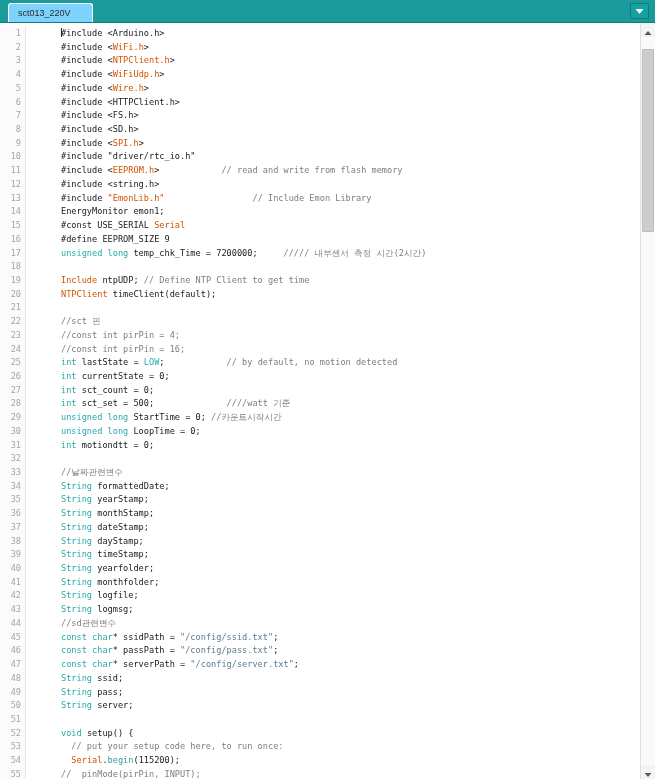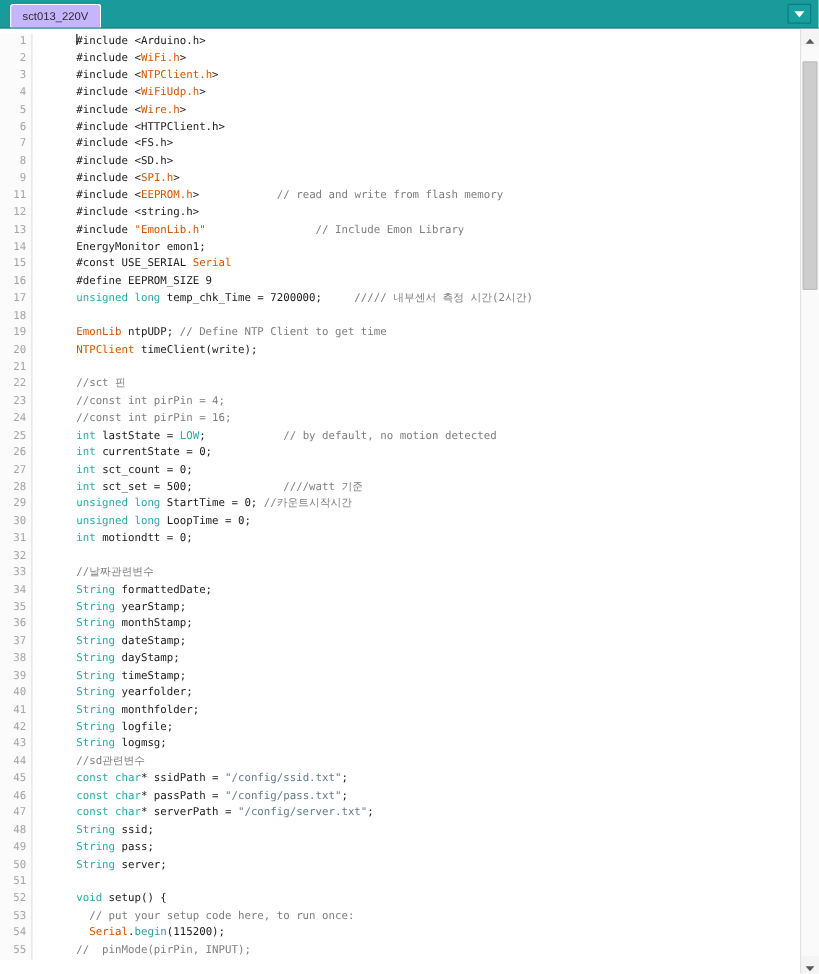--- a/index.html
+++ b/index.html
@@ -29,26 +29,26 @@
     position: relative;
     height: 23px;
     background: #1a9a9a;
     border-bottom: 1px solid #0f7d7d;
     box-sizing: border-box;
     display: flex;
     align-items: flex-end;
     padding-left: 8px;
   }
   .tab {
-    background: #c4b5fd;
+    background: #7dd3fc;
     color: #2b2b2b;
     font-size: 9px;
     font-family: "Liberation Sans", sans-serif;
     line-height: 1;
-    padding: 5px 9px 4px 9px;
+    padding: 5px 21px 4px 9px;
     border-radius: 3px 3px 0 0;
     border: 1px solid #ffffff;
     border-bottom: none;
     margin-bottom: 0px;
     white-space: nowrap;
     cursor: pointer;
     user-select: none;
   }
   .tabbar-spacer { flex: 1 1 auto; }
   .tab-menu-btn {
@@ -200,30 +200,31 @@
       <div class="codelines" id="codelines">
           <div class="line"><div class="gutter">1</div><div class="code"><span class="caret"></span><span class="t-pre">#include </span><span class="t-plain">&lt;Arduino.h&gt;</span></div></div>
           <div class="line"><div class="gutter">2</div><div class="code"><span class="t-pre">#include </span><span class="t-plain">&lt;</span><span class="t-lib">WiFi.h</span><span class="t-plain">&gt;</span></div></div>
           <div class="line"><div class="gutter">3</div><div class="code"><span class="t-pre">#include </span><span class="t-plain">&lt;</span><span class="t-lib">NTPClient.h</span><span class="t-plain">&gt;</span></div></div>
           <div class="line"><div class="gutter">4</div><div class="code"><span class="t-pre">#include </span><span class="t-plain">&lt;</span><span class="t-lib">WiFiUdp.h</span><span class="t-plain">&gt;</span></div></div>
           <div class="line"><div class="gutter">5</div><div class="code"><span class="t-pre">#include </span><span class="t-plain">&lt;</span><span class="t-lib">Wire.h</span><span class="t-plain">&gt;</span></div></div>
           <div class="line"><div class="gutter">6</div><div class="code"><span class="t-pre">#include </span><span class="t-plain">&lt;HTTPClient.h&gt;</span></div></div>
           <div class="line"><div class="gutter">7</div><div class="code"><span class="t-pre">#include </span><span class="t-plain">&lt;FS.h&gt;</span></div></div>
           <div class="line"><div class="gutter">8</div><div class="code"><span class="t-pre">#include </span><span class="t-plain">&lt;SD.h&gt;</span></div></div>
           <div class="line"><div class="gutter">9</div><div class="code"><span class="t-pre">#include </span><span class="t-plain">&lt;</span><span class="t-lib">SPI.h</span><span class="t-plain">&gt;</span></div></div>
+          <div class="line"><div class="gutter">10</div><div class="code"><span class="t-pre">#include </span><span class="t-plain">"driver/rtc_io.h"</span></div></div>
           <div class="line"><div class="gutter">11</div><div class="code"><span class="t-pre">#include </span><span class="t-plain">&lt;</span><span class="t-lib">EEPROM.h</span><span class="t-plain">&gt;</span><span class="t-cm">            // read and write from flash memory</span></div></div>
           <div class="line"><div class="gutter">12</div><div class="code"><span class="t-pre">#include </span><span class="t-plain">&lt;string.h&gt;</span></div></div>
           <div class="line"><div class="gutter">13</div><div class="code"><span class="t-pre">#include </span><span class="t-lib">"EmonLib.h"</span><span class="t-cm">                 // Include Emon Library</span></div></div>
           <div class="line"><div class="gutter">14</div><div class="code"><span class="t-plain">EnergyMonitor emon1;</span></div></div>
           <div class="line"><div class="gutter">15</div><div class="code"><span class="t-pre">#const USE_SERIAL </span><span class="t-lib">Serial</span></div></div>
           <div class="line"><div class="gutter">16</div><div class="code"><span class="t-pre">#define EEPROM_SIZE 9</span></div></div>
           <div class="line"><div class="gutter">17</div><div class="code"><span class="t-kw">unsigned long</span><span class="t-plain"> temp_chk_Time = 7200000;</span><span class="t-cm">     ///// 내부센서 측정 시간(2시간)</span></div></div>
           <div class="line"><div class="gutter">18</div><div class="code"></div></div>
-          <div class="line"><div class="gutter">19</div><div class="code"><span class="t-lib">EmonLib</span><span class="t-plain"> ntpUDP; </span><span class="t-cm">// Define NTP Client to get time</span></div></div>
-          <div class="line"><div class="gutter">20</div><div class="code"><span class="t-lib">NTPClient</span><span class="t-plain"> timeClient(write);</span></div></div>
+          <div class="line"><div class="gutter">19</div><div class="code"><span class="t-lib">Include</span><span class="t-plain"> ntpUDP; </span><span class="t-cm">// Define NTP Client to get time</span></div></div>
+          <div class="line"><div class="gutter">20</div><div class="code"><span class="t-lib">NTPClient</span><span class="t-plain"> timeClient(default);</span></div></div>
           <div class="line"><div class="gutter">21</div><div class="code"></div></div>
           <div class="line"><div class="gutter">22</div><div class="code"><span class="t-cm">//sct 핀</span></div></div>
           <div class="line"><div class="gutter">23</div><div class="code"><span class="t-cm">//const int pirPin = 4;</span></div></div>
           <div class="line"><div class="gutter">24</div><div class="code"><span class="t-cm">//const int pirPin = 16;</span></div></div>
           <div class="line"><div class="gutter">25</div><div class="code"><span class="t-kw">int</span><span class="t-plain"> lastState = </span><span class="t-kw">LOW</span><span class="t-plain">;</span><span class="t-cm">            // by default, no motion detected</span></div></div>
           <div class="line"><div class="gutter">26</div><div class="code"><span class="t-kw">int</span><span class="t-plain"> currentState = 0;</span></div></div>
           <div class="line"><div class="gutter">27</div><div class="code"><span class="t-kw">int</span><span class="t-plain"> sct_count = 0;</span></div></div>
           <div class="line"><div class="gutter">28</div><div class="code"><span class="t-kw">int</span><span class="t-plain"> sct_set = 500;</span><span class="t-cm">              ////watt 기준</span></div></div>
           <div class="line"><div class="gutter">29</div><div class="code"><span class="t-kw">unsigned long</span><span class="t-plain"> StartTime = 0; </span><span class="t-cm">//카운트시작시간</span></div></div>
           <div class="line"><div class="gutter">30</div><div class="code"><span class="t-kw">unsigned long</span><span class="t-plain"> LoopTime = 0;</span></div></div>

